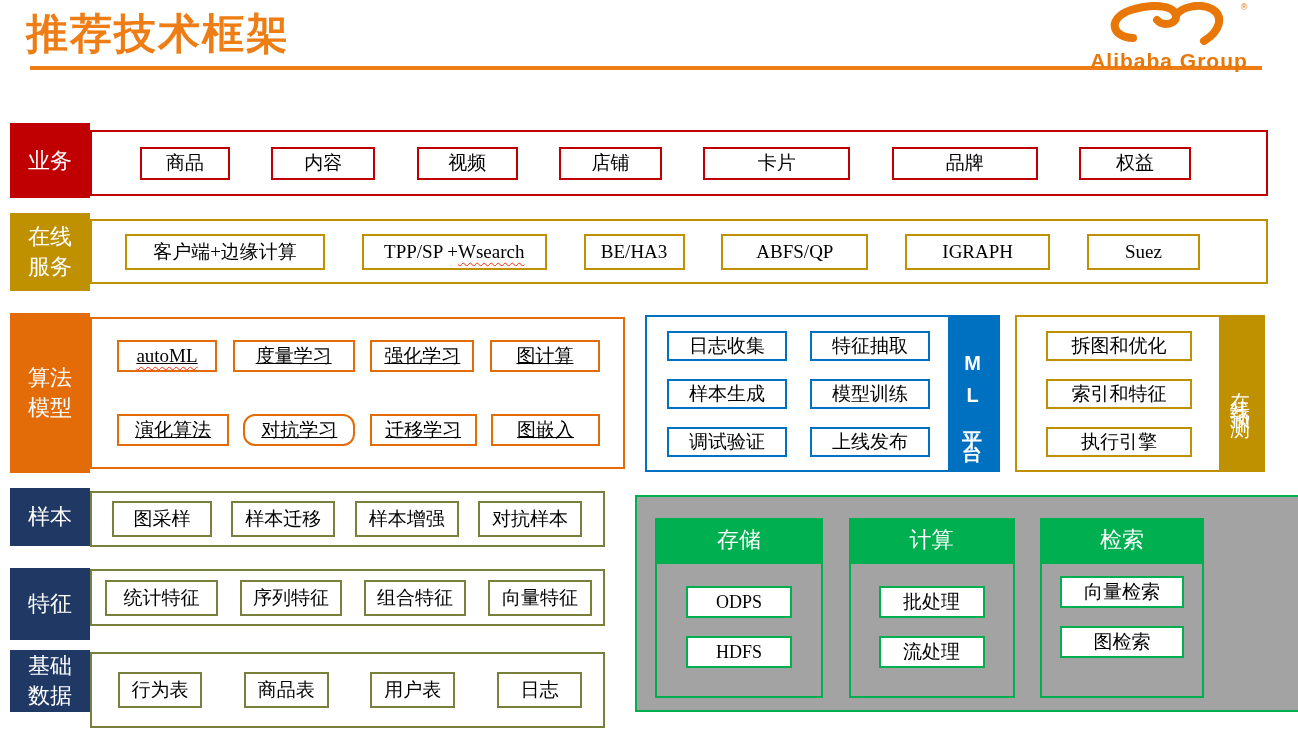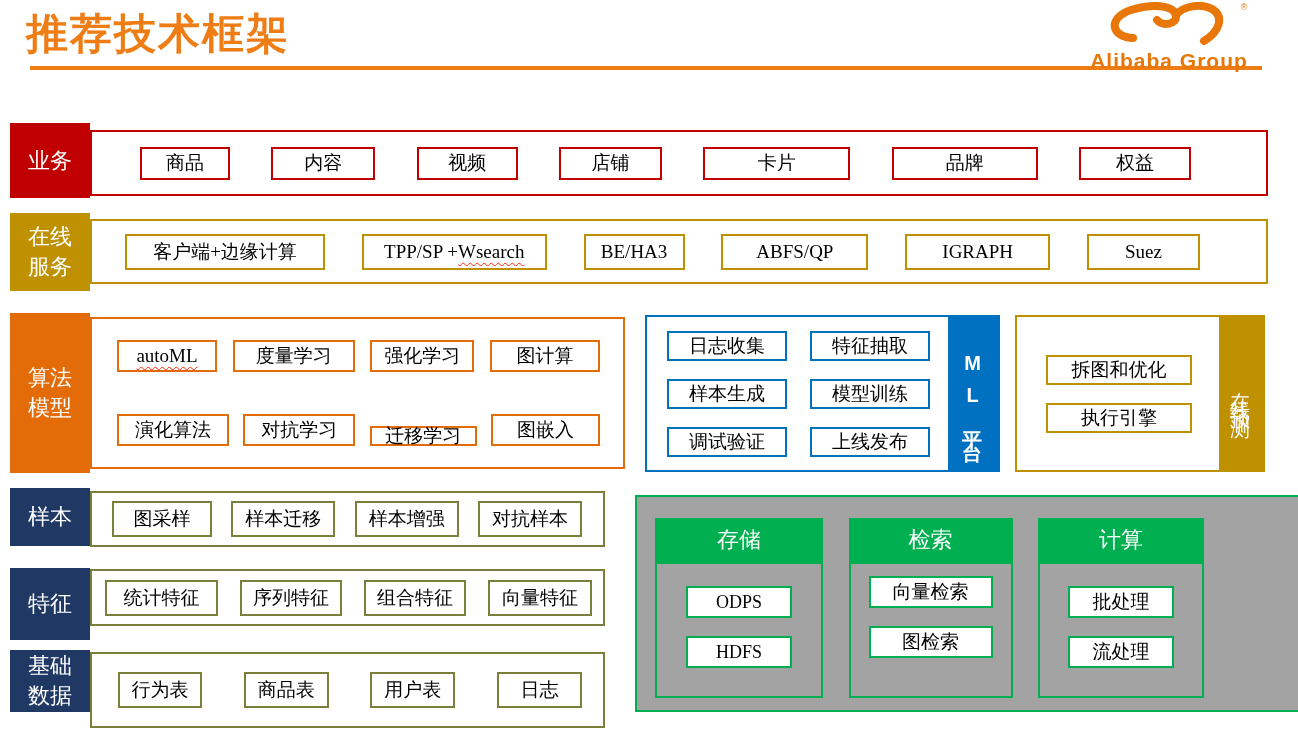--- a/index.html
+++ b/index.html
@@ -25,21 +25,21 @@
   .b-red{border-color:#C00000;}
   .b-gold{border-color:#BF9000;}
   .b-orange{border-color:#E36C09;}
   .b-blue{border-color:#0070C0;}
   .b-olive{border-color:#7B7F3C;}
   .b-green{border-color:#00B050;}
   .misspell{text-decoration:underline;text-decoration-style:wavy;text-decoration-color:#FF2A00;
             text-decoration-thickness:1px;text-underline-offset:4px;}
   
   .stack{flex-direction:column;justify-content:center;gap:42px;align-items:stretch;}
-  .stack .srow{display:flex;justify-content:space-between;align-items:flex-end;}
+  .stack .srow{display:flex;justify-content:space-between;align-items:flex-start;text-decoration:underline;}
   
   .vbar{position:absolute;top:0;bottom:0;right:0;color:#fff;display:flex;align-items:center;
         justify-content:center;writing-mode:vertical-rl;text-orientation:upright;
         font-size:20px;letter-spacing:9px;}
   .vbar.bold{font-weight:bold;font-family:"Liberation Sans",sans-serif;}
   
   .inner-col{position:absolute;top:0;bottom:0;left:0;display:flex;flex-direction:column;
              justify-content:center;align-items:center;}
   .inner-row{display:flex;justify-content:center;align-items:center;gap:23px;}
   
@@ -95,22 +95,22 @@
 模型</div>
   <div class="rcont stack b-orange" style="left:90px;top:317px;width:535px;height:152px;border:2px solid #E36C09;padding:0 23px 0 25px;">
     <div class="srow">
       <div class="box b-orange misspell" style="width:100px;height:32px;">autoML</div>
       <div class="box b-orange" style="width:122px;height:32px;">度量学习</div>
       <div class="box b-orange" style="width:104px;height:32px;">强化学习</div>
       <div class="box b-orange" style="width:110px;height:32px;">图计算</div>
     </div>
     <div class="srow">
       <div class="box b-orange" style="width:112px;height:32px;">演化算法</div>
-      <div class="box b-orange" style="width:112px;height:32px;">对抗学习</div>
-      <div class="box b-orange" style="width:107px;height:20px;">迁移学习</div>
+      <div class="box b-orange" style="width:112px;height:32px;border-radius:12px;">对抗学习</div>
+      <div class="box b-orange" style="width:107px;height:32px;">迁移学习</div>
       <div class="box b-orange" style="width:109px;height:32px;">图嵌入</div>
     </div>
   </div>
 
   <div style="position:absolute;left:645px;top:315px;width:355px;height:157px;border:2px solid #0070C0;box-sizing:border-box;background:#fff;">
     <div class="inner-col" style="width:303px;gap:18px;">
       <div class="inner-row">
         <div class="box b-blue" style="width:120px;height:30px;">日志收集</div>
         <div class="box b-blue" style="width:120px;height:30px;">特征抽取</div>
       </div>
@@ -122,20 +122,21 @@
         <div class="box b-blue" style="width:120px;height:30px;">调试验证</div>
         <div class="box b-blue" style="width:120px;height:30px;">上线发布</div>
       </div>
     </div>
     <div class="vbar bold" style="width:50px;background:#0070C0;letter-spacing:10px;">ML平台</div>
   </div>
 
   <div style="position:absolute;left:1015px;top:315px;width:250px;height:157px;border:2px solid #BF9000;box-sizing:border-box;background:#fff;">
     <div class="inner-col" style="width:204px;gap:18px;">
       <div class="box b-gold" style="width:146px;height:30px;">拆图和优化</div>
+      <div class="box b-gold" style="width:146px;height:30px;">索引和特征</div>
       <div class="box b-gold" style="width:146px;height:30px;">执行引擎</div>
     </div>
     <div class="vbar" style="width:44px;background:#BF9000;letter-spacing:9px;">在线预测</div>
   </div>
 
   <div class="rlabel" style="top:488px;height:58px;background:#1F3864;">样本</div>
   <div class="rcont b-olive" style="left:90px;top:491px;width:515px;height:56px;border:2px solid #7B7F3C;padding:0 21px 0 20px;">
     <div class="box b-olive" style="width:100px;height:36px;">图采样</div>
     <div class="box b-olive" style="width:104px;height:36px;">样本迁移</div>
     <div class="box b-olive" style="width:104px;height:36px;">样本增强</div>
@@ -161,31 +162,31 @@
 
   <div style="position:absolute;left:635px;top:495px;width:731px;height:217px;border:2px solid #00B050;box-sizing:border-box;background:#a3a3a3;">
     <div style="position:absolute;left:0;top:0;bottom:0;width:583px;display:flex;justify-content:space-between;align-items:flex-start;padding:21px 16px 0 18px;box-sizing:border-box;">
       <div class="gcol" style="width:168px;">
         <div class="ghead">存储</div>
         <div class="gbody">
           <div class="box b-green" style="width:106px;height:32px;font-size:18px;">ODPS</div>
           <div class="box b-green" style="width:106px;height:32px;font-size:18px;">HDFS</div>
         </div>
       </div>
+      <div class="gcol" style="width:166px;">
+        <div class="ghead">计算</div>
+        <div class="gbody">
+          <div class="box b-green" style="width:106px;height:32px;">批处理</div>
+          <div class="box b-green" style="width:106px;height:32px;">流处理</div>
+        </div>
+      </div>
       <div class="gcol" style="width:164px;">
         <div class="ghead">检索</div>
         <div class="gbody" style="padding-top:12px;">
           <div class="box b-green" style="width:124px;height:32px;">向量检索</div>
           <div class="box b-green" style="width:124px;height:32px;">图检索</div>
-        </div>
-      </div>
-      <div class="gcol" style="width:166px;">
-        <div class="ghead">计算</div>
-        <div class="gbody">
-          <div class="box b-green" style="width:106px;height:32px;">批处理</div>
-          <div class="box b-green" style="width:106px;height:32px;">流处理</div>
         </div>
       </div>
     </div>
     <div class="vbar" style="width:50px;background:#00B050;letter-spacing:7px;">存储和计算</div>
   </div>
 
 </div>
 
 </body></html>

